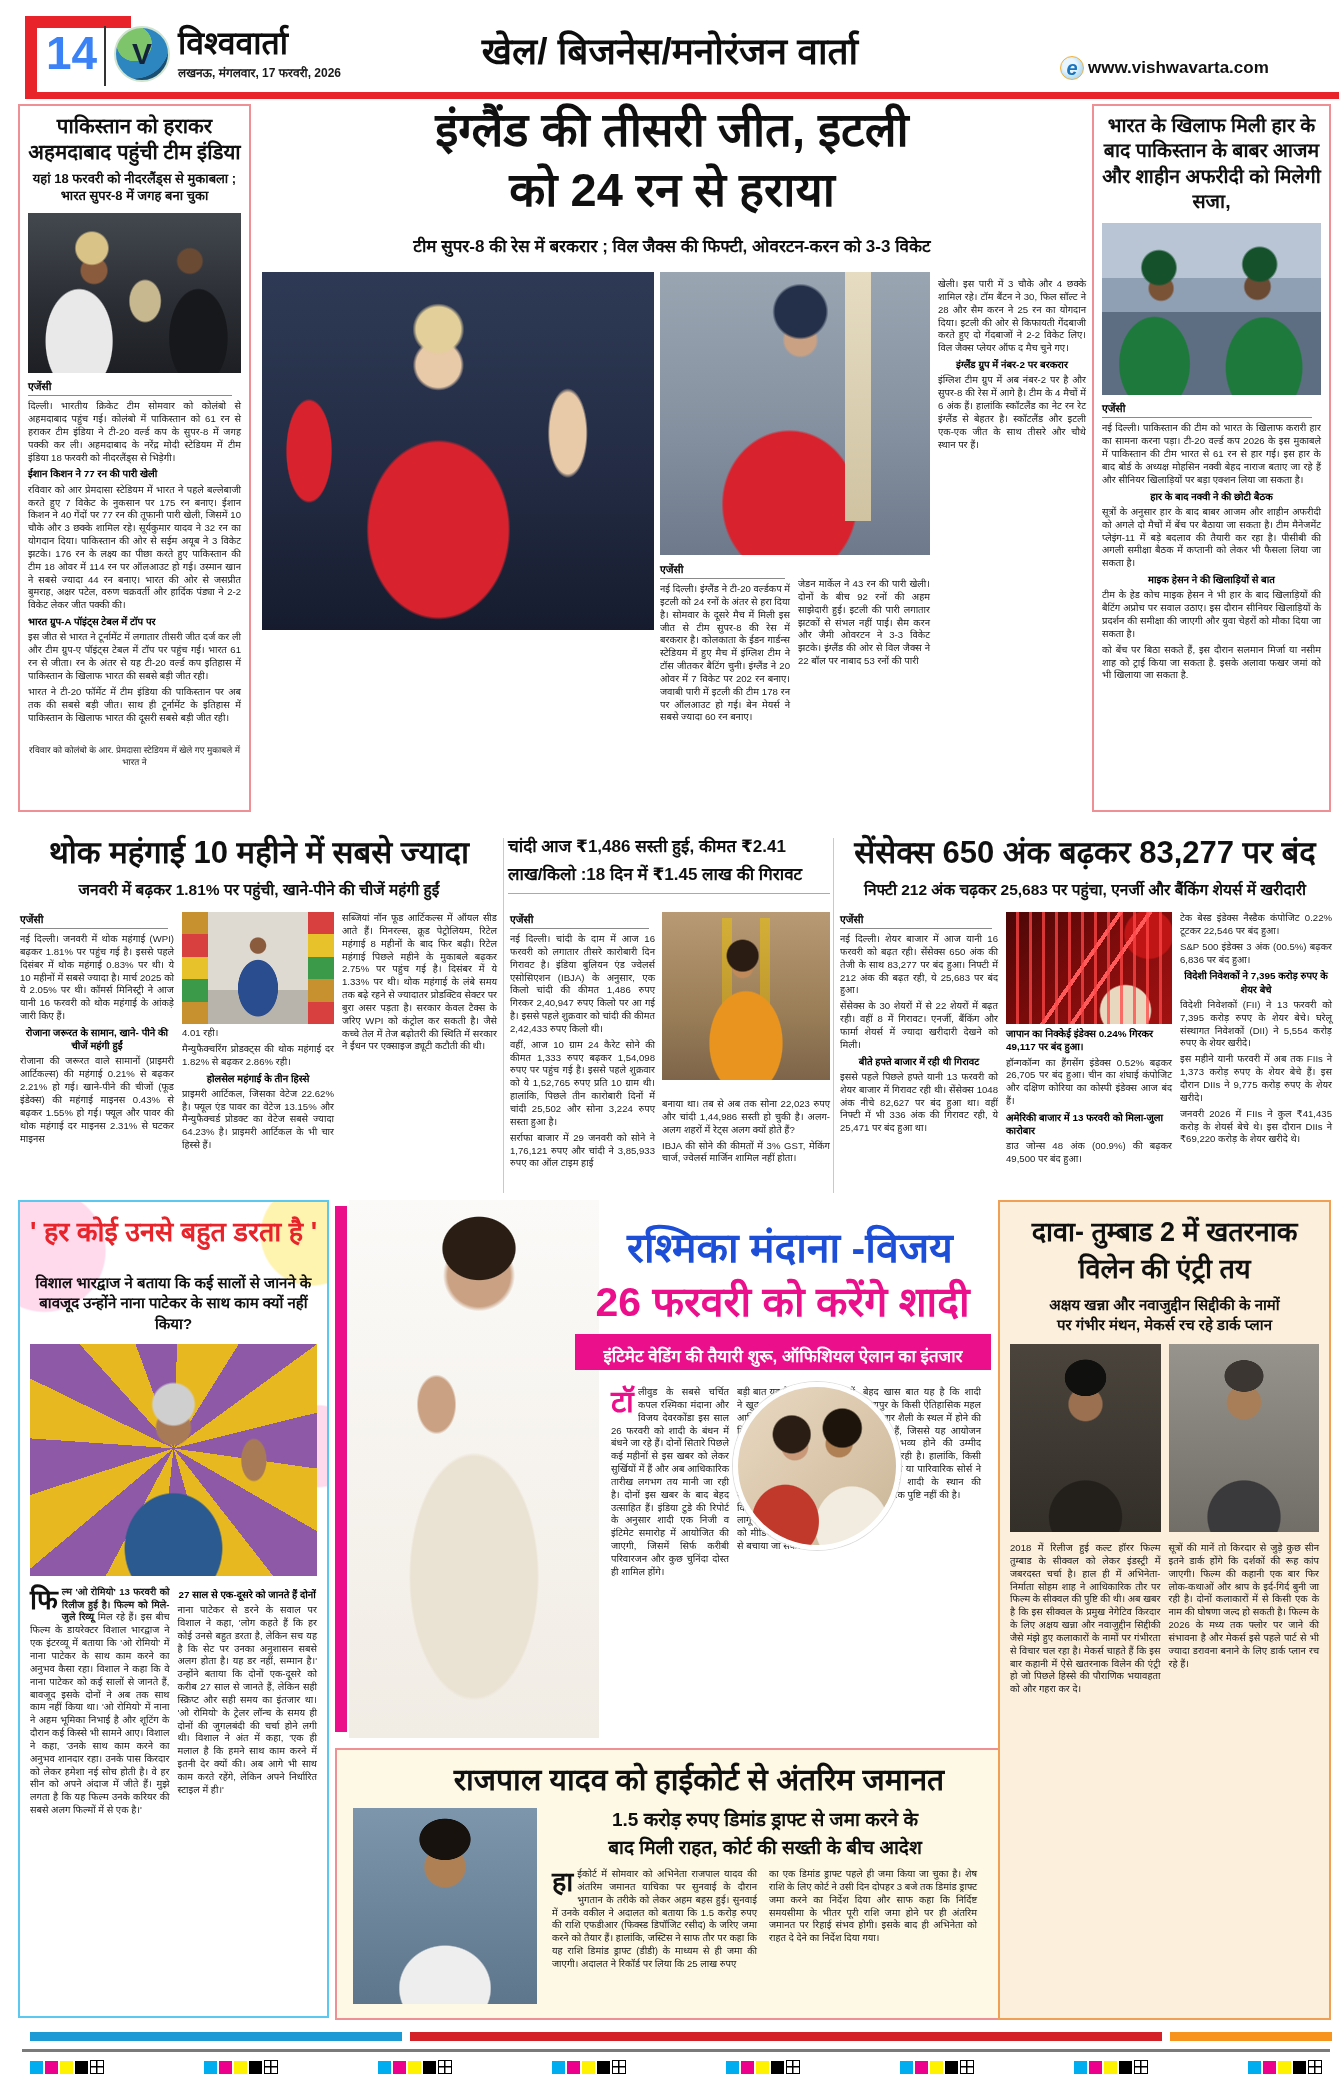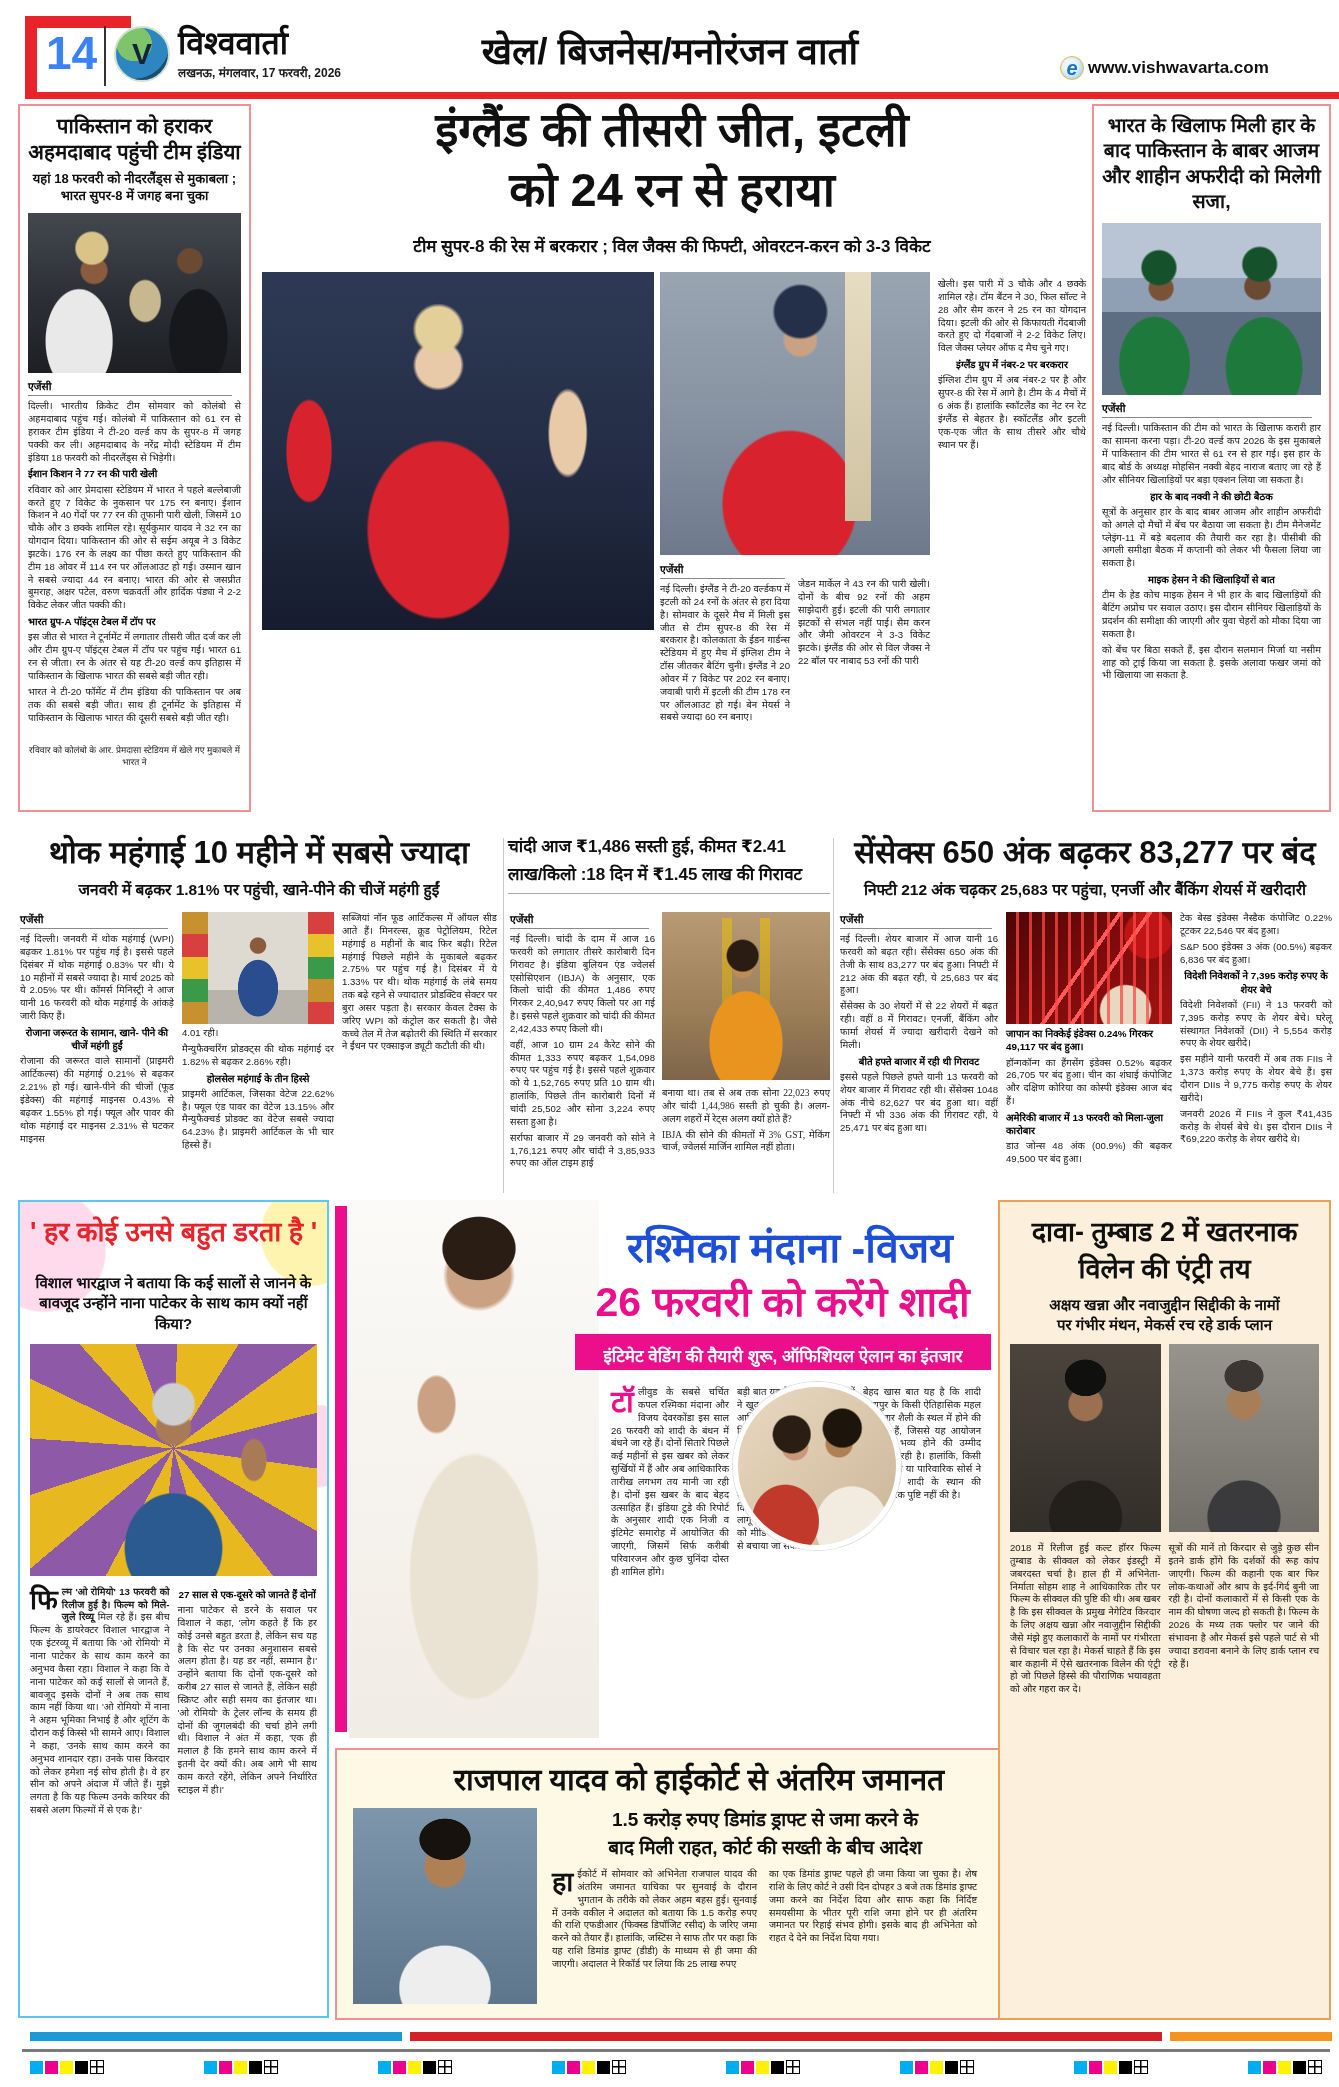--- a/index.html
+++ b/index.html
@@ -164,21 +164,21 @@
   </div>
   <div class="abs" style="left:662px;top:912px;width:168px;height:282px;">
     <div style="width:100%;height:168px;background:
       radial-gradient(circle at 48% 26%,#2a1c12 0 10%,transparent 11%),
       radial-gradient(circle at 48% 33%,#c08a5a 0 7%,transparent 8%),
       radial-gradient(ellipse 60px 85px at 50% 78%,#e8941e 0 60%,transparent 62%),
       linear-gradient(#d4af37,#b8922a) 38% 12%/10px 70% no-repeat,
       linear-gradient(#d4af37,#b8922a) 62% 12%/10px 70% no-repeat,
       radial-gradient(ellipse 26px 30px at 50% 58%,#d4af37 0 55%,transparent 58%),
       linear-gradient(180deg,#b89a74 0%,#9a7e58 60%,#7e654a 100%);"></div>
-    <div class="bt" style="margin-top:7px;font-family:Liberation Serif, serif;">
+    <div class="bt" style="margin-top:18px;">
       <p>बनाया था। तब से अब तक सोना 22,023 रुपए और चांदी 1,44,986 सस्ती हो चुकी है। अलग-अलग शहरों में रेट्स अलग क्यों होते हैं?</p>
       <p>IBJA की सोने की कीमतों में 3% GST, मेकिंग चार्ज, ज्वेलर्स मार्जिन शामिल नहीं होता।</p>
     </div>
   </div>
 
   <div class="abs hl" style="left:838px;top:830px;width:494px;font-size:31px;white-space:nowrap;">सेंसेक्स 650 अंक बढ़कर 83,277 पर बंद</div>
   <div class="abs hl" style="left:838px;top:878px;width:494px;font-size:15.5px;white-space:nowrap;">निफ्टी 212 अंक चढ़कर 25,683 पर पहुंचा, एनर्जी और बैंकिंग शेयर्स में खरीदारी</div>
   <div class="abs" style="left:840px;top:912px;width:158px;height:282px;">
     <span class="byline">एजेंसी</span>
     <div class="bt">

